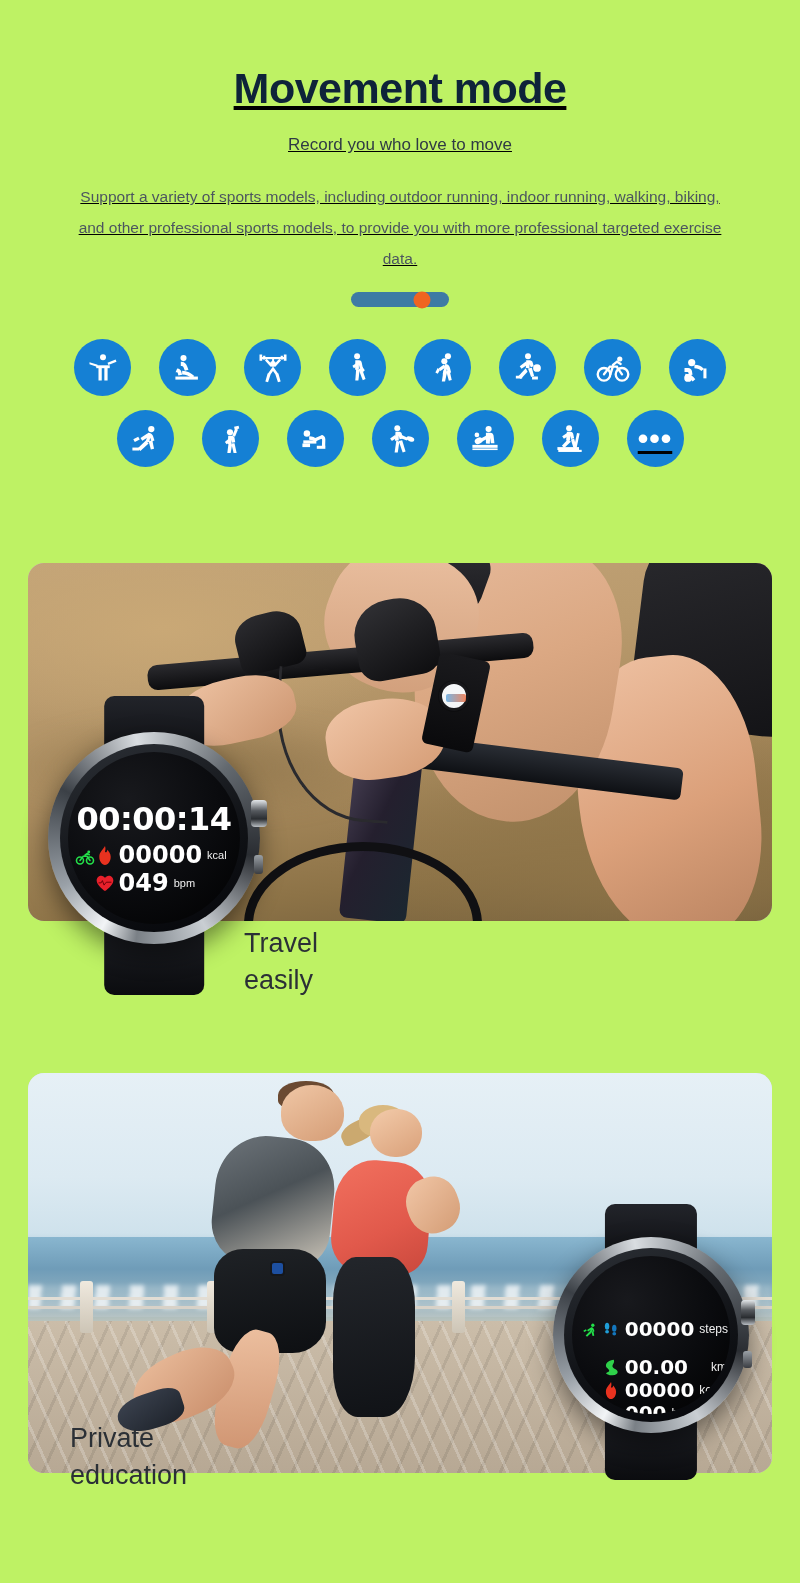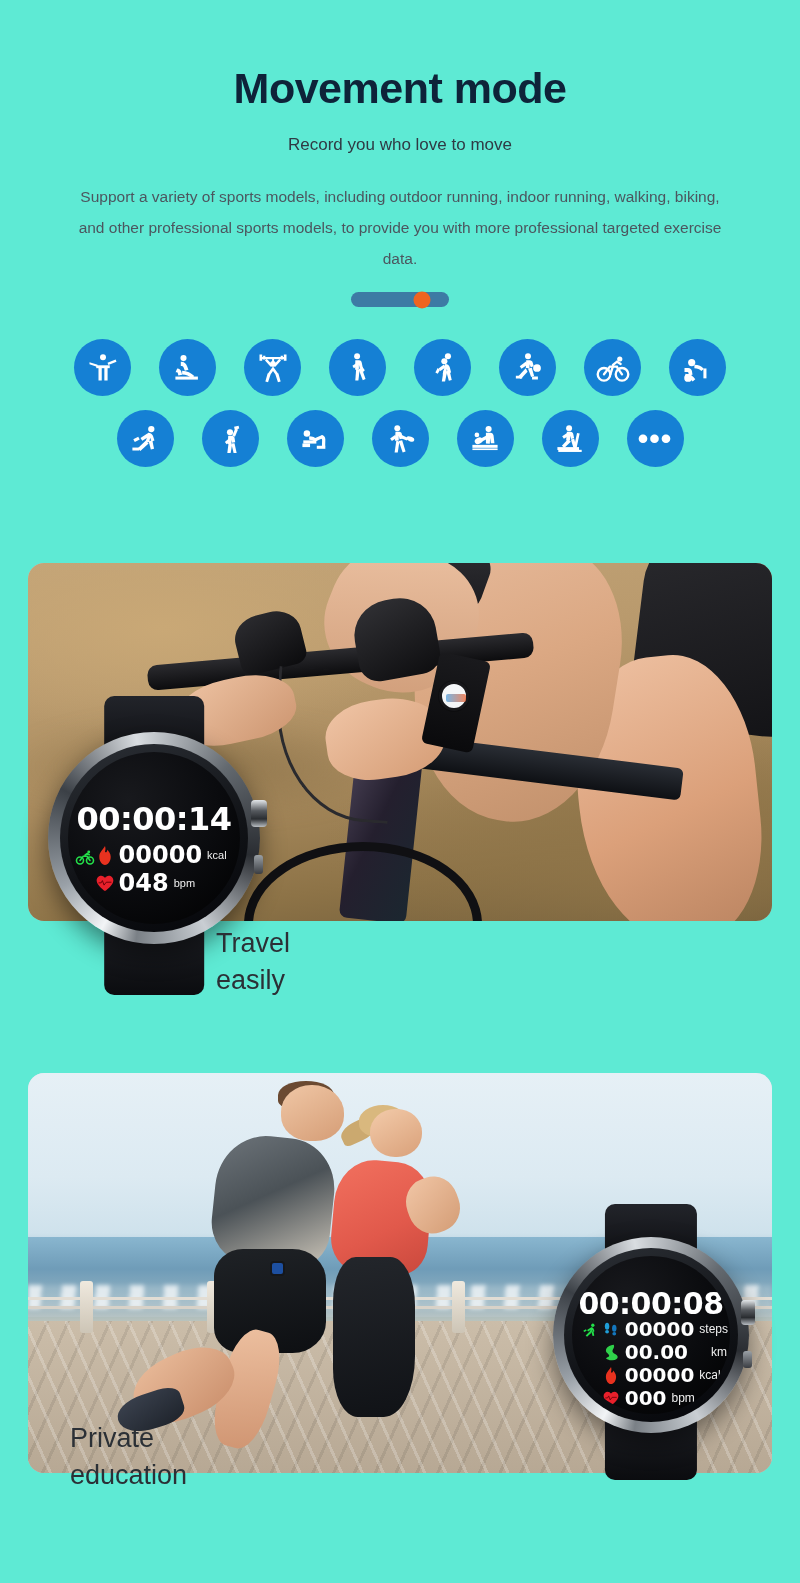--- a/index.html
+++ b/index.html
@@ -2,21 +2,21 @@
 <html><head>
 <meta charset="utf-8">
 <style>
   * { box-sizing: border-box; margin: 0; padding: 0; }
   html, body {
     width: 800px; height: 1583px;
     background: #d7e2ea;
     font-family: "Liberation Sans", sans-serif;
     overflow: hidden;
   }
-  .page { position: relative; width: 800px; height: 1583px; background: #5eead4; }
+  .page { position: relative; width: 800px; height: 1583px; background: #bef264; text-decoration: underline; }
 
   
   .hero { padding-top: 66px; text-align: center; }
   .hero-title {
     font-size: 43px; font-weight: 700; letter-spacing: -0.5px;
     color: #0e2339; line-height: 1.05;
   }
   .hero-sub {
     margin-top: 24px; font-size: 17px; color: #2f3a44; font-weight: 400;
   }
@@ -349,21 +349,21 @@
   
   .caption { position: absolute; display: flex; align-items: center; }
   .caption .cap-title {
     font-size: 27px; color: #2b3036; line-height: 1.38; font-weight: 400;
     white-space: pre-line; text-align: left;
   }
   .caption .cap-body {
     font-size: 15.5px; color: #5d666e; line-height: 2.25; font-weight: 400;
     white-space: pre-line;
   }
-  .caption--cycle { left: 216px; top: 925px; gap: 22px; align-items: flex-end; }
+  .caption--cycle { left: 244px; top: 925px; gap: 22px; align-items: flex-end; }
   .caption--run   { left: 70px;  top: 1420px; gap: 64px; }
   .caption--run .cap-body { color: #6b7279; }
 </style>
 </head>
 <body>
 
 <div class="page">
 
   <div class="hero">
     <h1 class="hero-title">Movement mode</h1>
@@ -620,21 +620,21 @@
             <span class="mval">00000</span>
             <span class="munit">kcal</span>
           </div>
           <div class="mrow" style="margin-top:4px;">
             <span class="mi">
               <svg width="18" height="17" viewBox="0 0 28 26" fill="#e8202b">
                 <path d="M14 25S1 16.5 1 8.5C1 3.8 4.6 1 8 1c2.7 0 4.8 1.6 6 3.4C15.2 2.6 17.3 1 20 1c3.4 0 7 2.8 7 7.5C27 16.5 14 25 14 25z"></path>
                 <path d="M4 12h4l2-3.5 2.5 7L16 11h8" stroke="#6b0008" stroke-width="1.5" fill="none"></path>
               </svg>
             </span>
-            <span class="mval">048</span>
+            <span class="mval">049</span>
             <span class="munit">bpm</span>
           </div>
         </div>
       </div>
     </div>
   </div>
 
   <div class="caption caption--cycle">
     <div class="cap-title">Travel
 easily</div>
@@ -670,21 +670,20 @@
 
   <div class="watch watch--run">
     <div class="band-top"></div>
     <div class="band-bot"></div>
     <div class="bezel"></div>
     <div class="crown"></div>
     <div class="btn2"></div>
     <div class="inner"></div>
     <div class="screen">
       <div class="face">
-        <div class="time">00:00:08</div>
 
         <span class="sportbadge">
           <svg width="19" height="19" viewBox="0 0 40 40" fill="#22e04a">
             <circle cx="27" cy="9" r="3.5"></circle>
             <path d="M23.5 13c2.8 0 4.6 1.4 5.4 3.8l1.6 5-3.3 1.1-1.5-4.4-1 5.2-4-.7z"></path>
             <path d="M23 13.6L15 19l2 2.9 8-5z"></path>
             <path d="M12.5 17.5l-5.5 2.8 1.7 3 5.4-2.8z"></path>
             <path d="M21 21.8l-9 8.6 2.8 2.9 9.2-8.4z"></path>
             <path d="M24 22.5l2.5 9.3 3.5-.9-1.8-9.6z"></path>
           </svg>
@@ -696,21 +695,21 @@
               <svg width="16" height="17" viewBox="0 0 24 26" fill="#1f9ed8">
                 <ellipse cx="6" cy="8" rx="3.4" ry="5.4"></ellipse>
                   <ellipse cx="6" cy="16.5" rx="2.9" ry="2.6"></ellipse>
                 <ellipse cx="17" cy="11" rx="3.4" ry="5.4" fill="#1477be"></ellipse>
                   <ellipse cx="17" cy="19.5" rx="2.9" ry="2.6" fill="#1477be"></ellipse>
               </svg>
             </span>
             <span class="mval">00000</span>
             <span class="munit">steps</span>
           </div>
-          <div class="mrow" style="margin-top:3px;">
+          <div class="mrow" style="margin-top:18px;">
             <span class="mi">
               <svg width="15" height="17" viewBox="0 0 22 26" fill="#2fd14a">
                 <path d="M16 1C9 2 4 5 4 10c0 4 5 5 5 8 0 2-3 2-5 4 0 0 4 3 10 3 5 0 8-2 8-5 0-5-8-5-8-9 0-3 4-6 2-10z"></path>
               </svg>
             </span>
             <span class="mval">00.00</span>
             <span class="munit" style="margin-left:18px;">km</span>
           </div>
           <div class="mrow" style="margin-top:3px;">
             <span class="mi">

